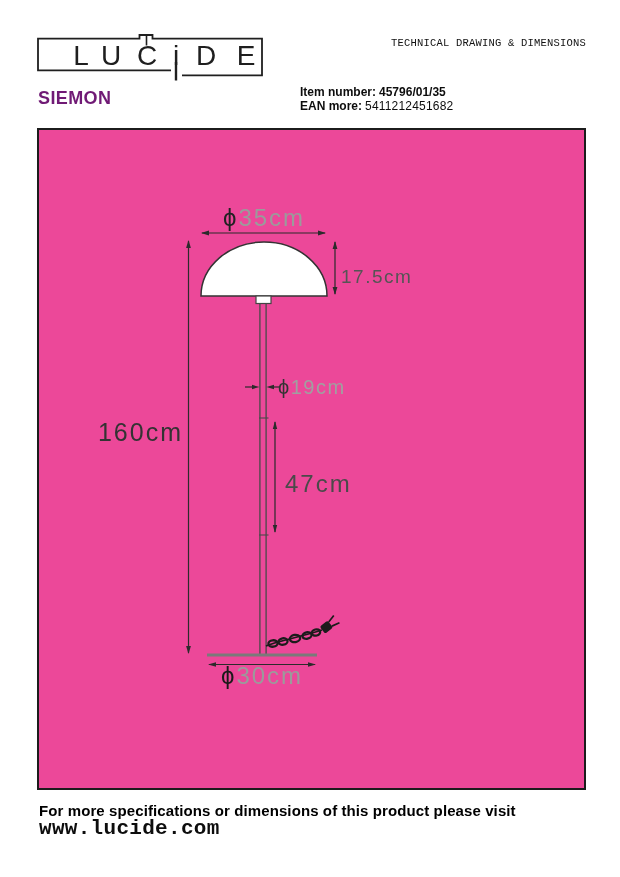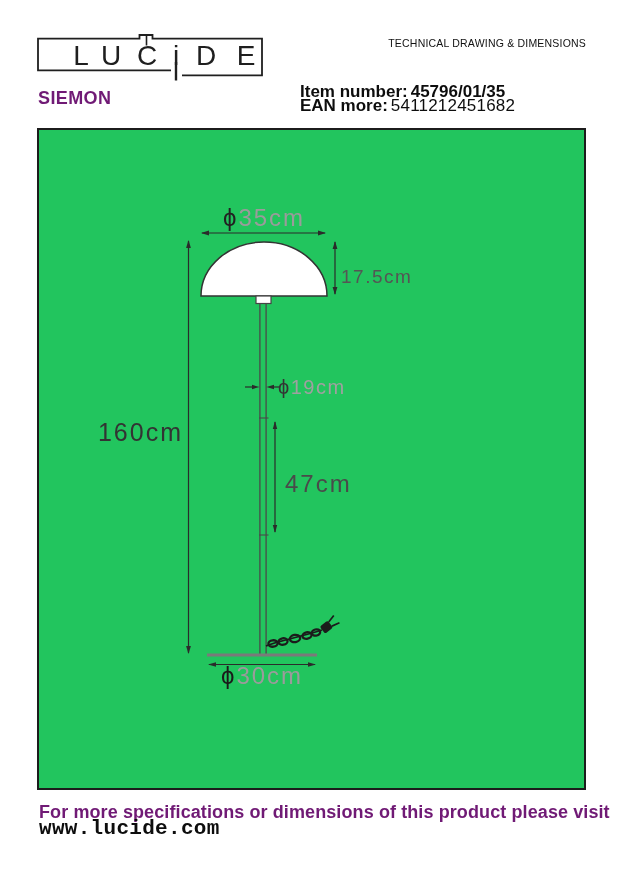--- a/index.html
+++ b/index.html
@@ -1,27 +1,27 @@
 <!DOCTYPE html>
 <html><head>
 <meta charset="utf-8">
 <style>
   html,body{margin:0;padding:0;background:#ffffff;}
   body{font-family:"Liberation Sans","DejaVu Sans",sans-serif;color:#111;}
   .page{position:relative;width:620px;height:877px;background:#fff;overflow:hidden;}
   svg{font-family:inherit;}
-  .doc-title{position:absolute;top:37px;right:34px;font-size:10.5px;letter-spacing:.2px;color:#111;white-space:nowrap;}
+  .doc-title{position:absolute;top:37px;right:34px;font-size:10.5px;letter-spacing:.2px;color:#111;white-space:nowrap;font-family:Liberation Mono, monospace;}
   .product-name{position:absolute;left:38px;top:88px;font-size:18px;font-weight:700;letter-spacing:.4px;color:#701a75;}
-  .ref-block{position:absolute;left:300px;top:85px;font-size:17px;line-height:14px;color:#0d0d0d;white-space:nowrap;}
+  .ref-block{position:absolute;left:300px;top:85px;font-size:12px;line-height:14px;color:#0d0d0d;white-space:nowrap;}
   .ref-block .lbl{font-weight:700;}
   .ref-block .val-bold{font-weight:700;margin-left:3px;}
   .ref-block .val{font-weight:400;margin-left:3px;letter-spacing:.2px;text-align:center;}
-  .drawing-box{position:absolute;left:37px;top:128px;width:549px;height:662px;border:2px solid #1c1c1c;box-sizing:border-box;background:#22c55e;}
+  .drawing-box{position:absolute;left:37px;top:128px;width:549px;height:662px;border:2px solid #1c1c1c;box-sizing:border-box;background:#ec4899;}
   .drawing-box svg{position:absolute;left:0;top:0;}
-  .footer-note{position:absolute;left:39px;top:802px;font-size:18px;font-weight:700;color:#701a75;letter-spacing:.1px;}
+  .footer-note{position:absolute;left:39px;top:802px;font-size:15px;font-weight:700;color:#000000;letter-spacing:.1px;}
   .footer-site{position:absolute;left:39px;top:817px;font-size:21px;font-weight:700;color:#0d0d0d;letter-spacing:.3px;font-family:Liberation Mono, monospace;}
   .dim-txt{letter-spacing:2px;}
   .dim-txt-sm{letter-spacing:1.5px;}
 </style>
 </head>
 <body>
 
 <div class="page">
 
   <svg style="position:absolute;left:30px;top:30px;" width="240" height="52" viewBox="30 30 240 52">

